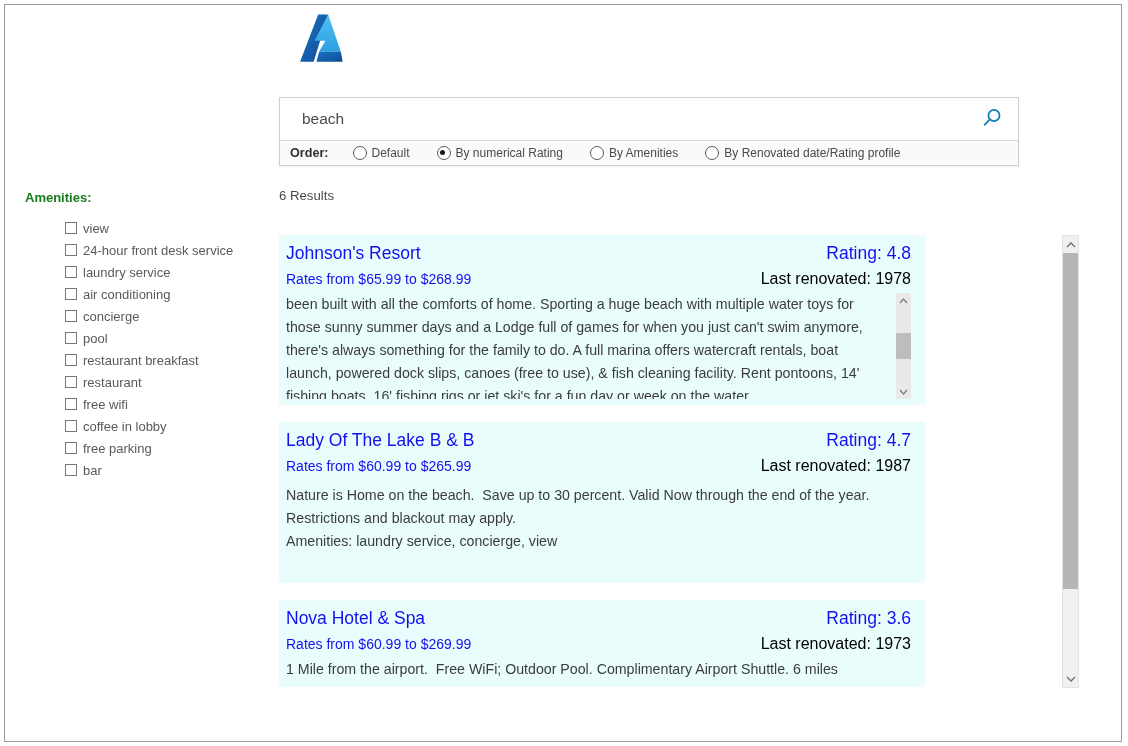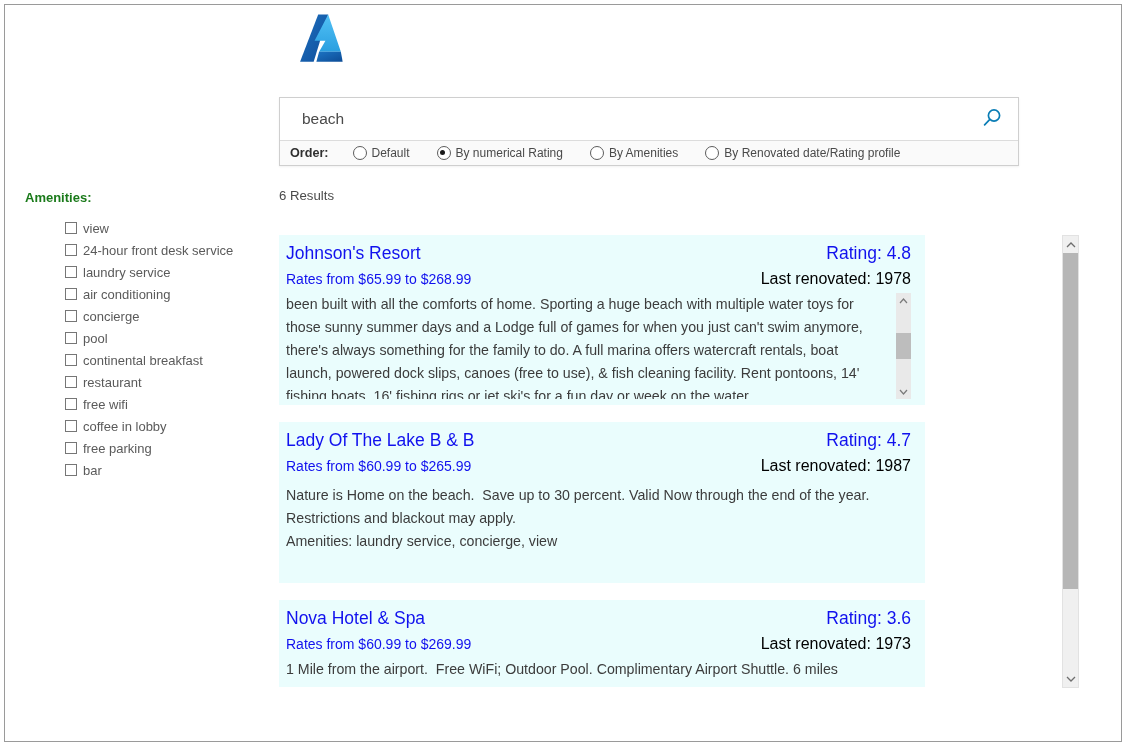--- a/index.html
+++ b/index.html
@@ -409,21 +409,21 @@
       <li class="amenity-item">
         <span class="cb"></span>
         <span class="amenity-label">concierge</span>
       </li>
       <li class="amenity-item">
         <span class="cb"></span>
         <span class="amenity-label">pool</span>
       </li>
       <li class="amenity-item">
         <span class="cb"></span>
-        <span class="amenity-label">continental breakfast</span>
+        <span class="amenity-label">restaurant breakfast</span>
       </li>
       <li class="amenity-item">
         <span class="cb"></span>
         <span class="amenity-label">restaurant</span>
       </li>
       <li class="amenity-item">
         <span class="cb"></span>
         <span class="amenity-label">free wifi</span>
       </li>
       <li class="amenity-item">

